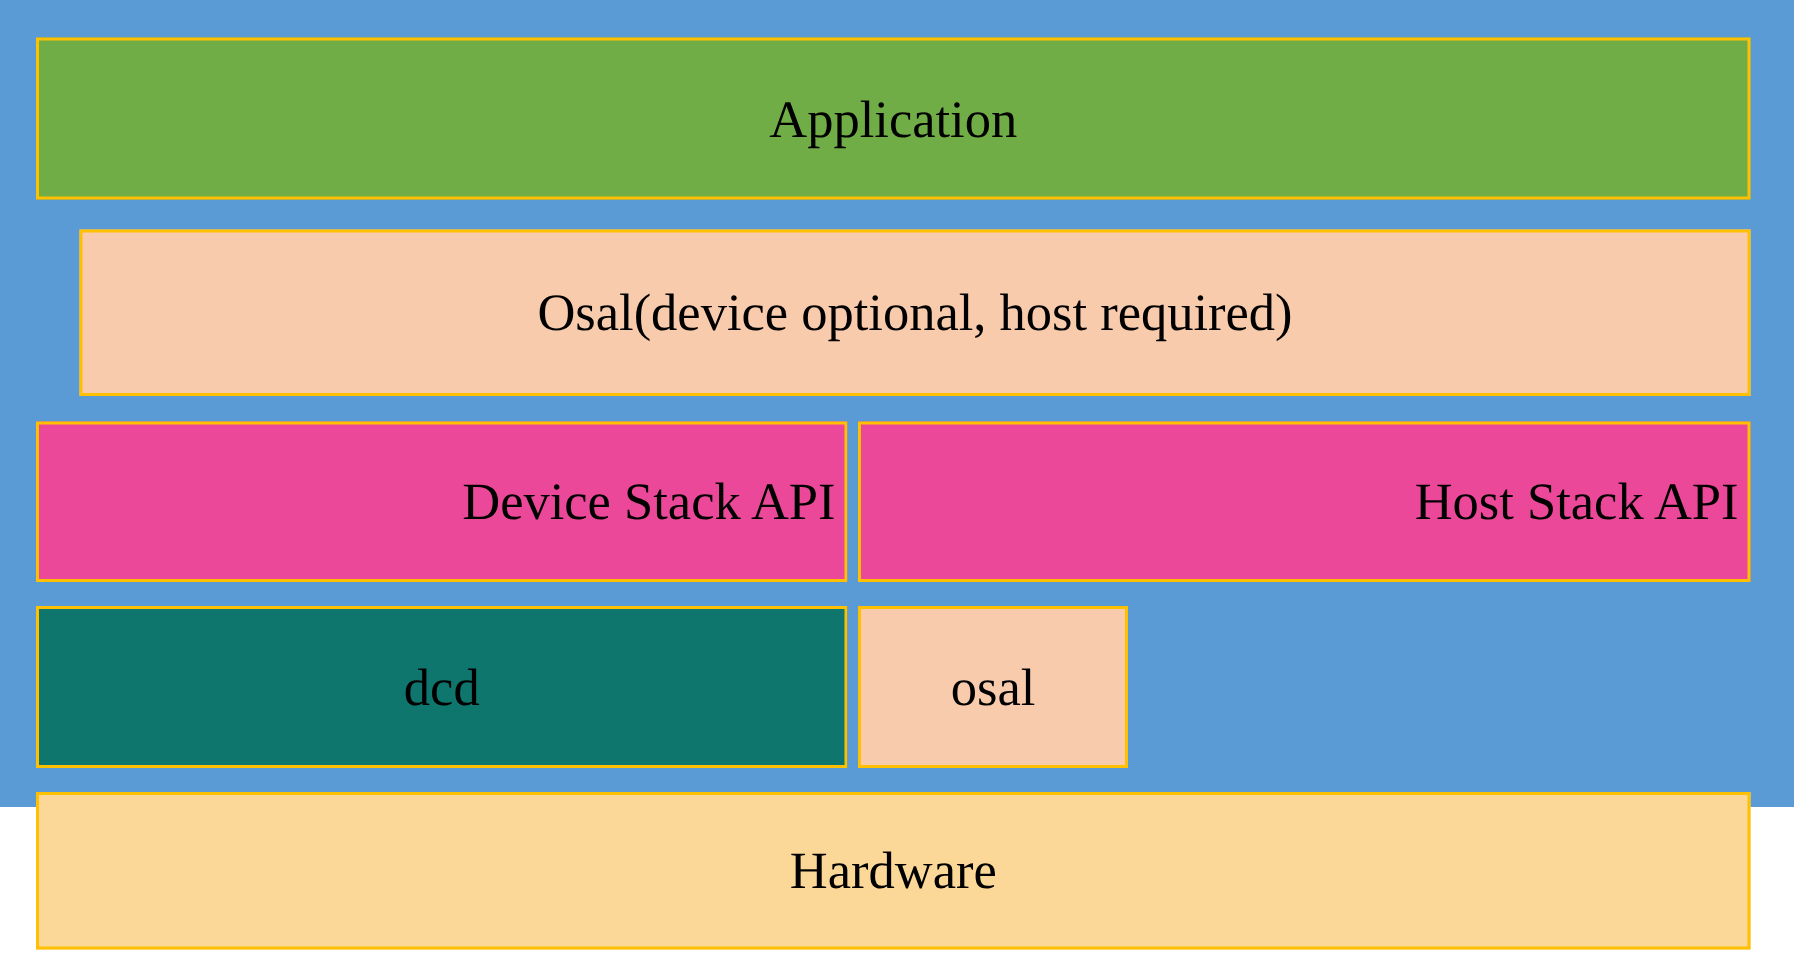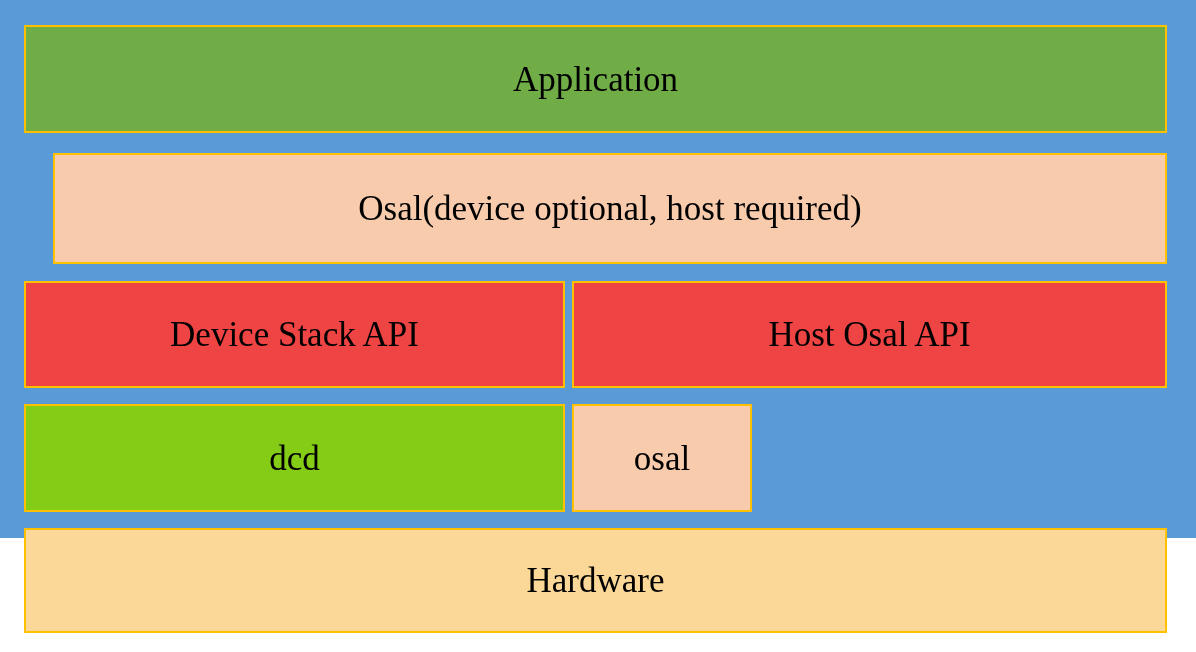--- a/index.html
+++ b/index.html
@@ -51,22 +51,22 @@
   
   .row-application { top: 25px;  height: 108px; }
   .row-osal        { top: 153px; height: 111px; margin-left: 29px; }
   .row-stackapi    { top: 281px; height: 107px; }
   .row-drivers     { top: 404px; height: 108px; }
   .row-hardware    { top: 528px; height: 105px; }
 
   
   .fill-green  { background: #70AD47; }
   .fill-peach  { background: #F8CBAD; }
-  .fill-orange { background: #ef4444; }
-  .fill-gold   { background: #84cc16; border-color: #FFC000; }
+  .fill-orange { background: #ec4899; justify-content: flex-end; }
+  .fill-gold   { background: #0f766e; border-color: #FFC000; }
   .fill-sand   { background: #FCD898; }
 
   
   .w-device   { width: 541px; }
   .gap-mid    { width: 7px; flex: 0 0 7px; background: #5B9BD5; border: none; }
   .w-host     { flex: 1 1 auto; }
   .w-dcd      { width: 541px; }
   .w-hcd      { flex: 1 1 auto; }
   .w-osal     { width: 180px; flex: 0 0 180px; }
   .w-full     { flex: 1 1 auto; }
@@ -87,21 +87,21 @@
       <span class="box-label">Osal(device optional, host required)</span>
     </div>
   </div>
 
   <div class="layer-row row-stackapi">
     <div class="box fill-orange w-device">
       <span class="box-label">Device Stack API</span>
     </div>
     <div class="gap-mid"></div>
     <div class="box fill-orange w-host">
-      <span class="box-label">Host Osal API</span>
+      <span class="box-label">Host Stack API</span>
     </div>
   </div>
 
   <div class="layer-row row-drivers">
     <div class="box fill-gold w-dcd">
       <span class="box-label">dcd</span>
     </div>
     <div class="gap-mid"></div>
     <div class="box fill-peach w-osal">
       <span class="box-label">osal</span>

